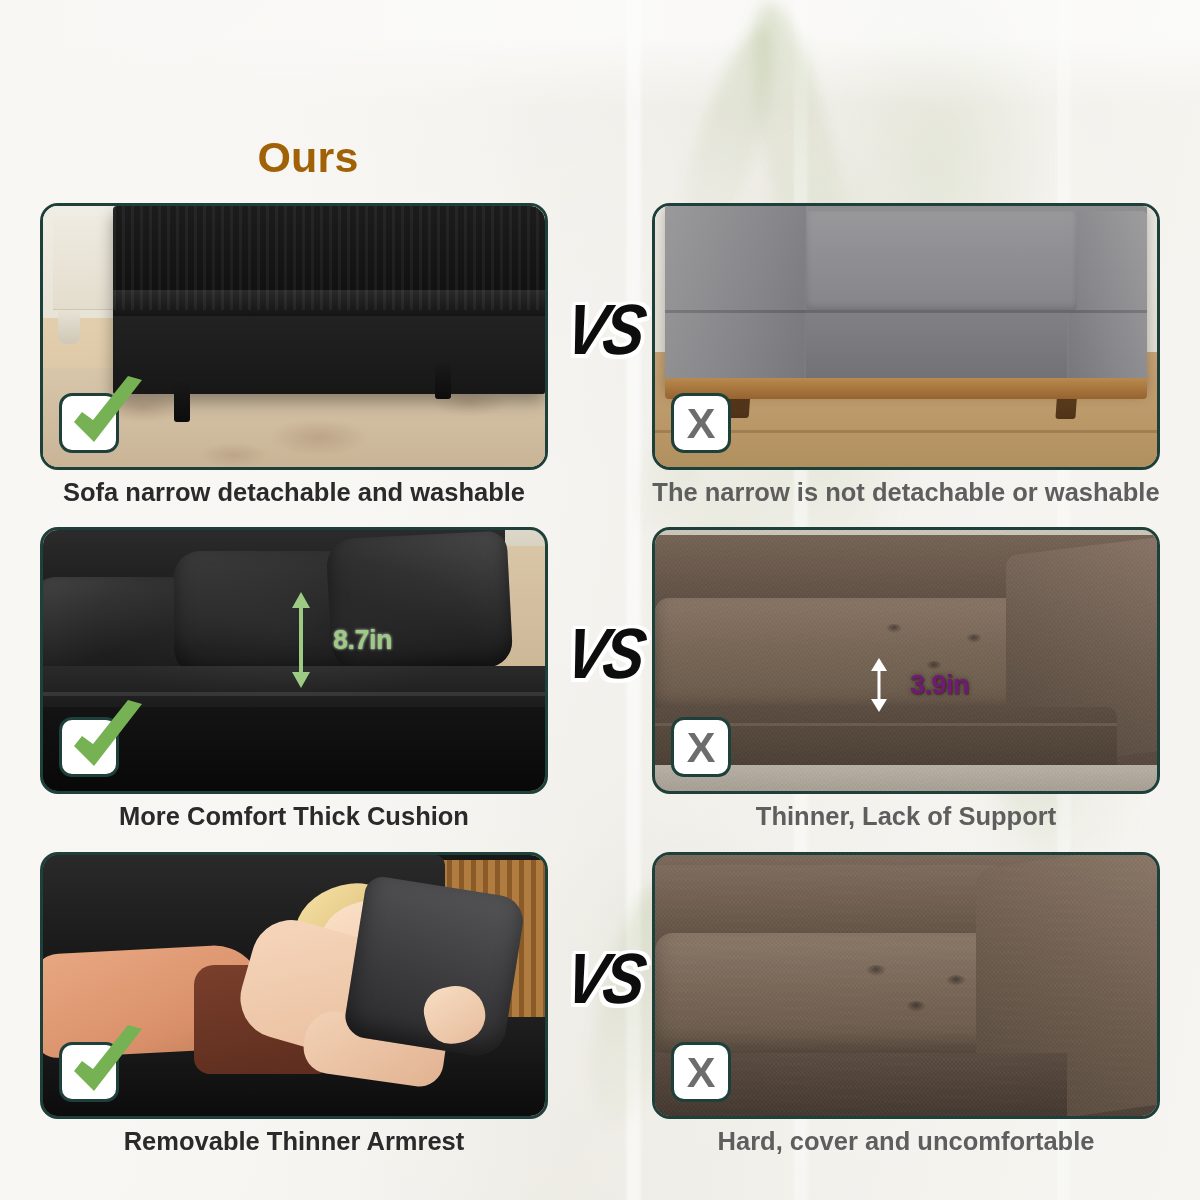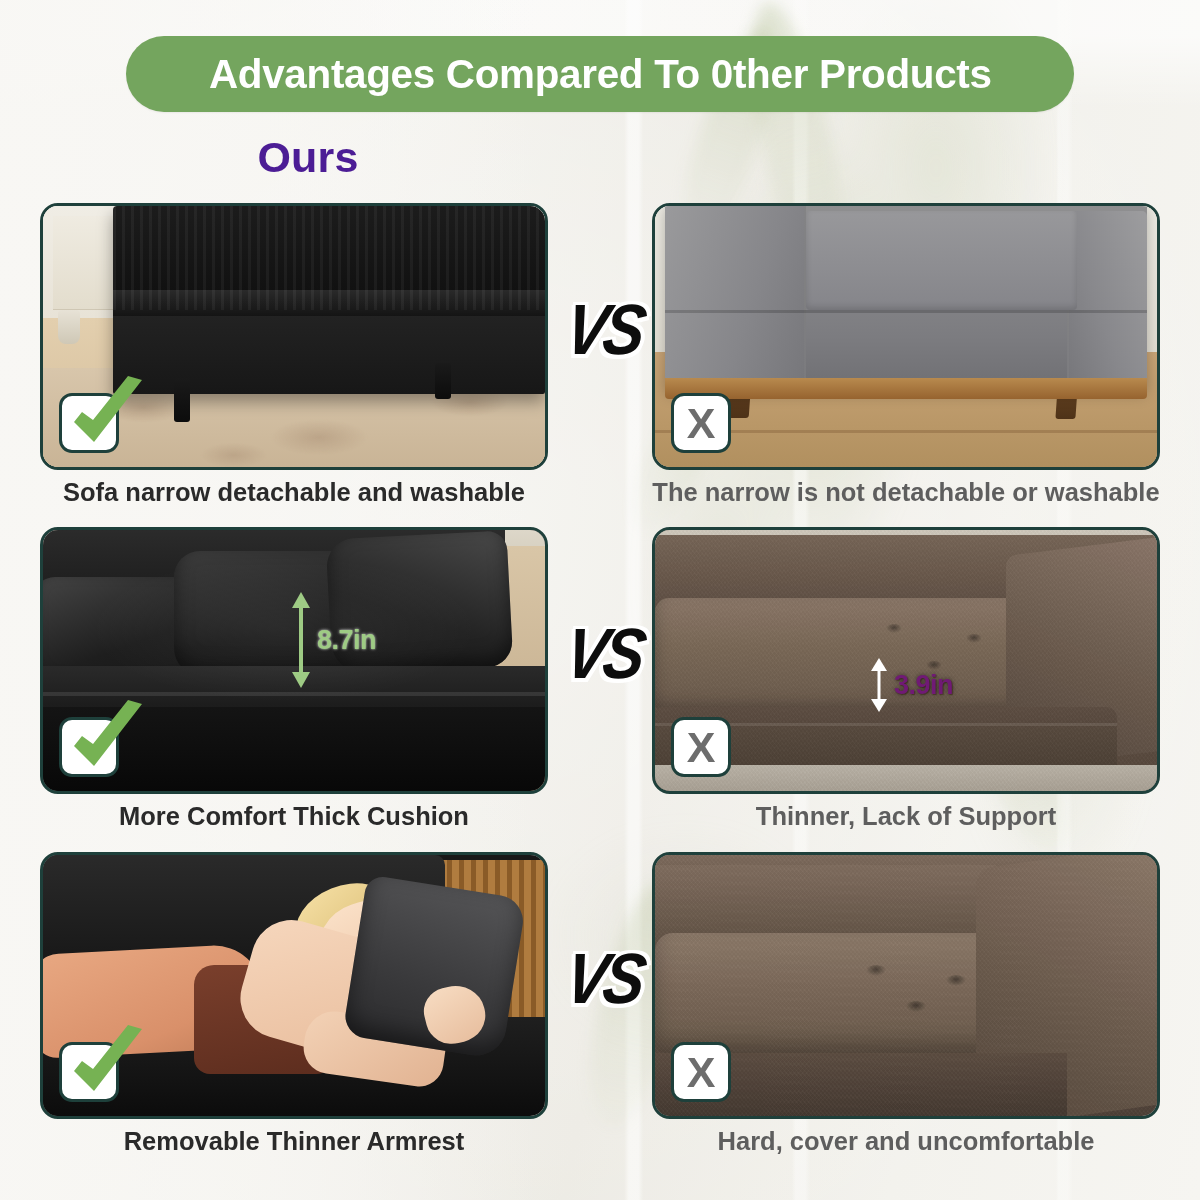--- a/index.html
+++ b/index.html
@@ -77,21 +77,21 @@
   }
 
   
   .col-head {
     position: absolute;
     top: 133px;
     font-size: 43px;
     font-weight: bold;
     letter-spacing: .2px;
   }
-  .col-head.ours   { left: 0; width: 600px; text-align: center; color: #4c1d95; padding-left: 16px; }
+  .col-head.ours   { left: 0; width: 600px; text-align: center; color: #a16207; padding-left: 16px; }
   .col-head.others { left: 600px; width: 600px; text-align: center; color: #6a6a6a; }
 
   
   .row { position: absolute; left: 0; width: 1200px; }
   .row-1 { top: 203px; }
   .row-2 { top: 527px; }
   .row-3 { top: 852px; }
 
   .card {
     position: absolute;
@@ -165,21 +165,21 @@
     pointer-events: none;
   }
 
   
   .dim { position: absolute; z-index: 6; display: flex; align-items: center; }
   .dim .arrow-svg { display: block; }
   .dim .dim-label {
     font-size: 27px;
     font-weight: bold;
     letter-spacing: -.5px;
-    margin-left: 6px;
+    margin-left: 22px;
     white-space: nowrap;
   }
   .dim.green .dim-label {
     color: #9ecb84;
     text-shadow: 0 0 3px rgba(255,255,255,.85), 1px 1px 0 rgba(40,60,30,.55);
   }
   .dim.white .dim-label {
     color: #701a75;
     text-shadow: 0 0 5px rgba(0,0,0,.5), 1px 1px 1px rgba(60,40,20,.55);
   }
@@ -362,23 +362,20 @@
   <div class="bg-frond" style="left:760px; top:0px;   width:70px;  height:270px; transform:rotate(-12deg);"></div>
   <div class="bg-frond" style="left:660px; top:330px; width:55px;  height:210px; transform:rotate(26deg);"></div>
   <div class="bg-frond" style="left:980px; top:620px; width:64px;  height:240px; transform:rotate(-20deg);"></div>
   <div class="bg-frond" style="left:600px; top:880px; width:72px;  height:250px; transform:rotate(12deg);"></div>
 </div>
 <div class="bg-layer bg-vignette"></div>
 <div class="bg-layer bg-soft-left"></div>
 
 <div class="page">
 
-  <div class="title-pill">
-    <span class="title-text">Advantages Compared To 0ther Products</span>
-  </div>
 
   <div class="col-head ours">Ours</div>
 
   <div class="row row-1">
 
     <div class="card left">
       <div class="photo ph-r1l">
         <div class="wall"></div>
           <div class="cab"></div>
         <div class="floor"></div>

